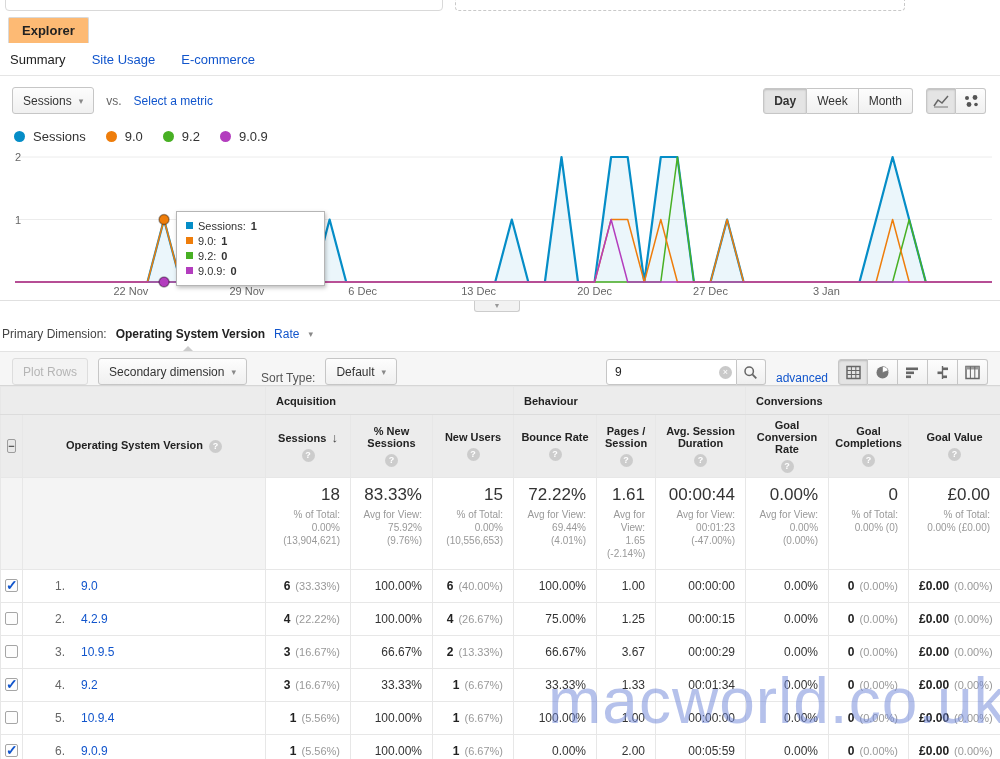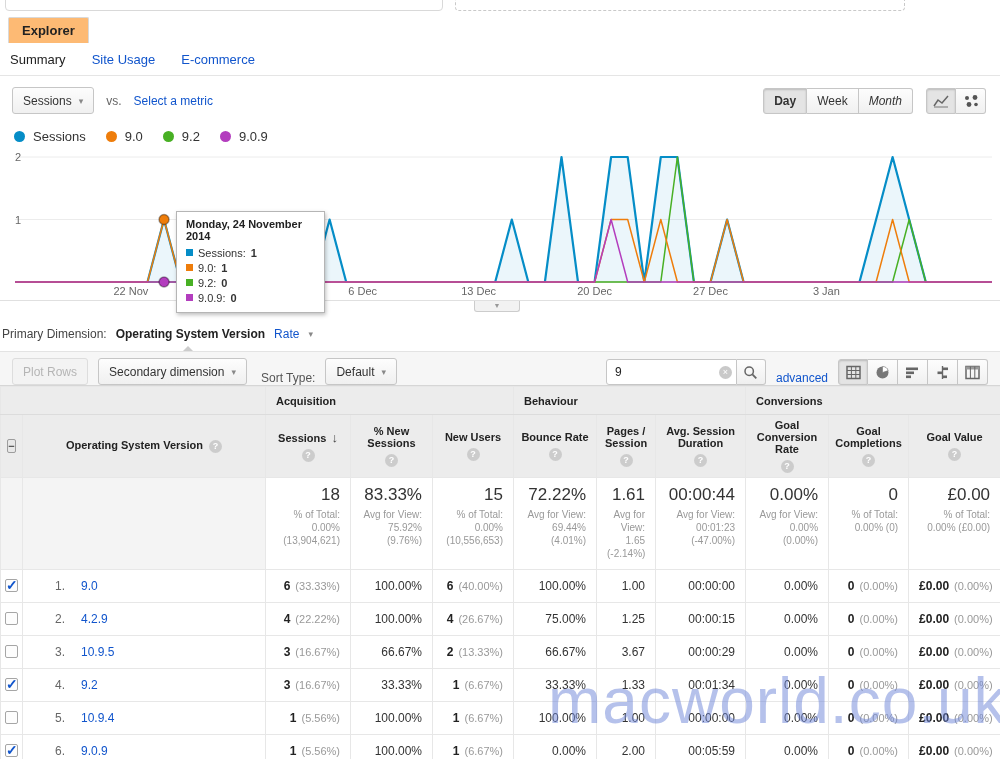--- a/index.html
+++ b/index.html
@@ -29,21 +29,21 @@
     background:linear-gradient(#fdfdfd,#f0f0f0); border:1px solid #c6c6c6; border-radius:3px;
     font-size:12px; color:#333; cursor:pointer; }
   .caret { font-size:9px; color:#888; }
   .vs { color:#666; }
   .link { color:#15c; text-decoration:none; cursor:pointer; }
 
   .right-controls { position:absolute; right:14px; top:88px; display:flex; align-items:center; gap:13px; }
   .seg { display:flex; }
   .seg .btn { border-radius:0; border-left-width:0; height:26px; font-size:12px; }
   .seg .btn:first-child { border-radius:3px 0 0 3px; border-left-width:1px; }
-  .seg .btn:last-child { border-radius:0 3px 3px 0;font-style:italic; }
+  .seg .btn:last-child { border-radius:0 3px 3px 0; }
   .seg .btn.active { background:#e4e4e4; box-shadow:inset 0 1px 2px rgba(0,0,0,.18); font-weight:bold; }
   .icon-btn { width:30px; height:26px; display:inline-flex; align-items:center; justify-content:center;
     background:linear-gradient(#fdfdfd,#f0f0f0); border:1px solid #c6c6c6; cursor:pointer; }
   .icon-btn.active { background:#e4e4e4; box-shadow:inset 0 1px 2px rgba(0,0,0,.18); }
   .pair .icon-btn:first-child { border-radius:3px 0 0 3px; }
   .pair .icon-btn:last-child { border-radius:0 3px 3px 0; border-left:none; }
 
   
   .legend { position:absolute; left:14px; top:129px; display:flex; align-items:center; gap:20px; font-size:13px; color:#333; }
   .legend .item { display:flex; align-items:center; gap:8px; }
@@ -211,21 +211,20 @@
       <polyline points="15.0,134.0 31.6,134.0 48.1,134.0 64.7,134.0 81.2,134.0 97.8,134.0 114.4,134.0 130.9,134.0 147.5,134.0 164.0,134.0 180.6,134.0 197.2,134.0 213.7,134.0 230.3,134.0 246.8,134.0 263.4,134.0 279.9,134.0 296.5,134.0 313.1,134.0 329.6,134.0 346.2,134.0 362.7,134.0 379.3,134.0 395.9,134.0 412.4,134.0 429.0,134.0 445.5,134.0 462.1,134.0 478.7,134.0 495.2,134.0 511.8,134.0 528.3,134.0 544.9,134.0 561.5,134.0 578.0,134.0 594.6,134.0 611.1,134.0 627.7,134.0 644.3,134.0 660.8,134.0 677.4,9.0 693.9,134.0 710.5,134.0 727.1,134.0 743.6,134.0 760.2,134.0 776.7,134.0 793.3,134.0 809.8,134.0 826.4,134.0 843.0,134.0 859.5,134.0 876.1,134.0 892.6,134.0 909.2,71.5 925.8,134.0 942.3,134.0 958.9,134.0 975.4,134.0 992.0,134.0" fill="none" stroke="#48b024" stroke-width="1.5" stroke-linejoin="round"></polyline>
       <polyline points="15.0,134.0 31.6,134.0 48.1,134.0 64.7,134.0 81.2,134.0 97.8,134.0 114.4,134.0 130.9,134.0 147.5,134.0 164.0,71.5 180.6,134.0 197.2,134.0 213.7,134.0 230.3,134.0 246.8,134.0 263.4,134.0 279.9,134.0 296.5,134.0 313.1,134.0 329.6,134.0 346.2,134.0 362.7,134.0 379.3,134.0 395.9,134.0 412.4,134.0 429.0,134.0 445.5,134.0 462.1,134.0 478.7,134.0 495.2,134.0 511.8,134.0 528.3,134.0 544.9,134.0 561.5,134.0 578.0,134.0 594.6,134.0 611.1,71.5 627.7,71.5 644.3,134.0 660.8,71.5 677.4,134.0 693.9,134.0 710.5,134.0 727.1,71.5 743.6,134.0 760.2,134.0 776.7,134.0 793.3,134.0 809.8,134.0 826.4,134.0 843.0,134.0 859.5,134.0 876.1,134.0 892.6,71.5 909.2,134.0 925.8,134.0 942.3,134.0 958.9,134.0 975.4,134.0 992.0,134.0" fill="none" stroke="#ee7d0b" stroke-width="1.5" stroke-linejoin="round"></polyline>
       <polyline points="15.0,134.0 31.6,134.0 48.1,134.0 64.7,134.0 81.2,134.0 97.8,134.0 114.4,134.0 130.9,134.0 147.5,134.0 164.0,134.0 180.6,134.0 197.2,134.0 213.7,134.0 230.3,134.0 246.8,134.0 263.4,134.0 279.9,134.0 296.5,134.0 313.1,134.0 329.6,134.0 346.2,134.0 362.7,134.0 379.3,134.0 395.9,134.0 412.4,134.0 429.0,134.0 445.5,134.0 462.1,134.0 478.7,134.0 495.2,134.0 511.8,134.0 528.3,134.0 544.9,134.0 561.5,134.0 578.0,134.0 594.6,134.0 611.1,71.5 627.7,134.0 644.3,134.0 660.8,134.0 677.4,134.0 693.9,134.0 710.5,134.0 727.1,134.0 743.6,134.0 760.2,134.0 776.7,134.0 793.3,134.0 809.8,134.0 826.4,134.0 843.0,134.0 859.5,134.0 876.1,134.0 892.6,134.0 909.2,134.0 925.8,134.0 942.3,134.0 958.9,134.0 975.4,134.0 992.0,134.0" fill="none" stroke="#b33dbe" stroke-width="1.5" stroke-linejoin="round"></polyline>
       <circle cx="164.03389830508473" cy="71.5" r="5" fill="#ee7d0b" stroke="rgba(0,0,0,0.35)" stroke-width="1.5"></circle>
       <circle cx="164.03389830508473" cy="134" r="5" fill="#b33dbe" stroke="rgba(0,0,0,0.35)" stroke-width="1.5"></circle>
     </svg>
   <div class="chart-bottom"></div>
   <div class="expander">▼</div>
 
   <div class="tooltip">
-    <div class="tt-title">Monday, 24 November 2014</div>
     <div id="tt-items">
         <div class="tt-item">
           <span class="tt-swatch" style="background: rgb(5, 141, 199);"></span>
           <span>Sessions: </span>
           <b>1</b>
         </div>
         <div class="tt-item">
           <span class="tt-swatch" style="background: rgb(238, 125, 11);"></span>
           <span>9.0: </span>
           <b>1</b>

